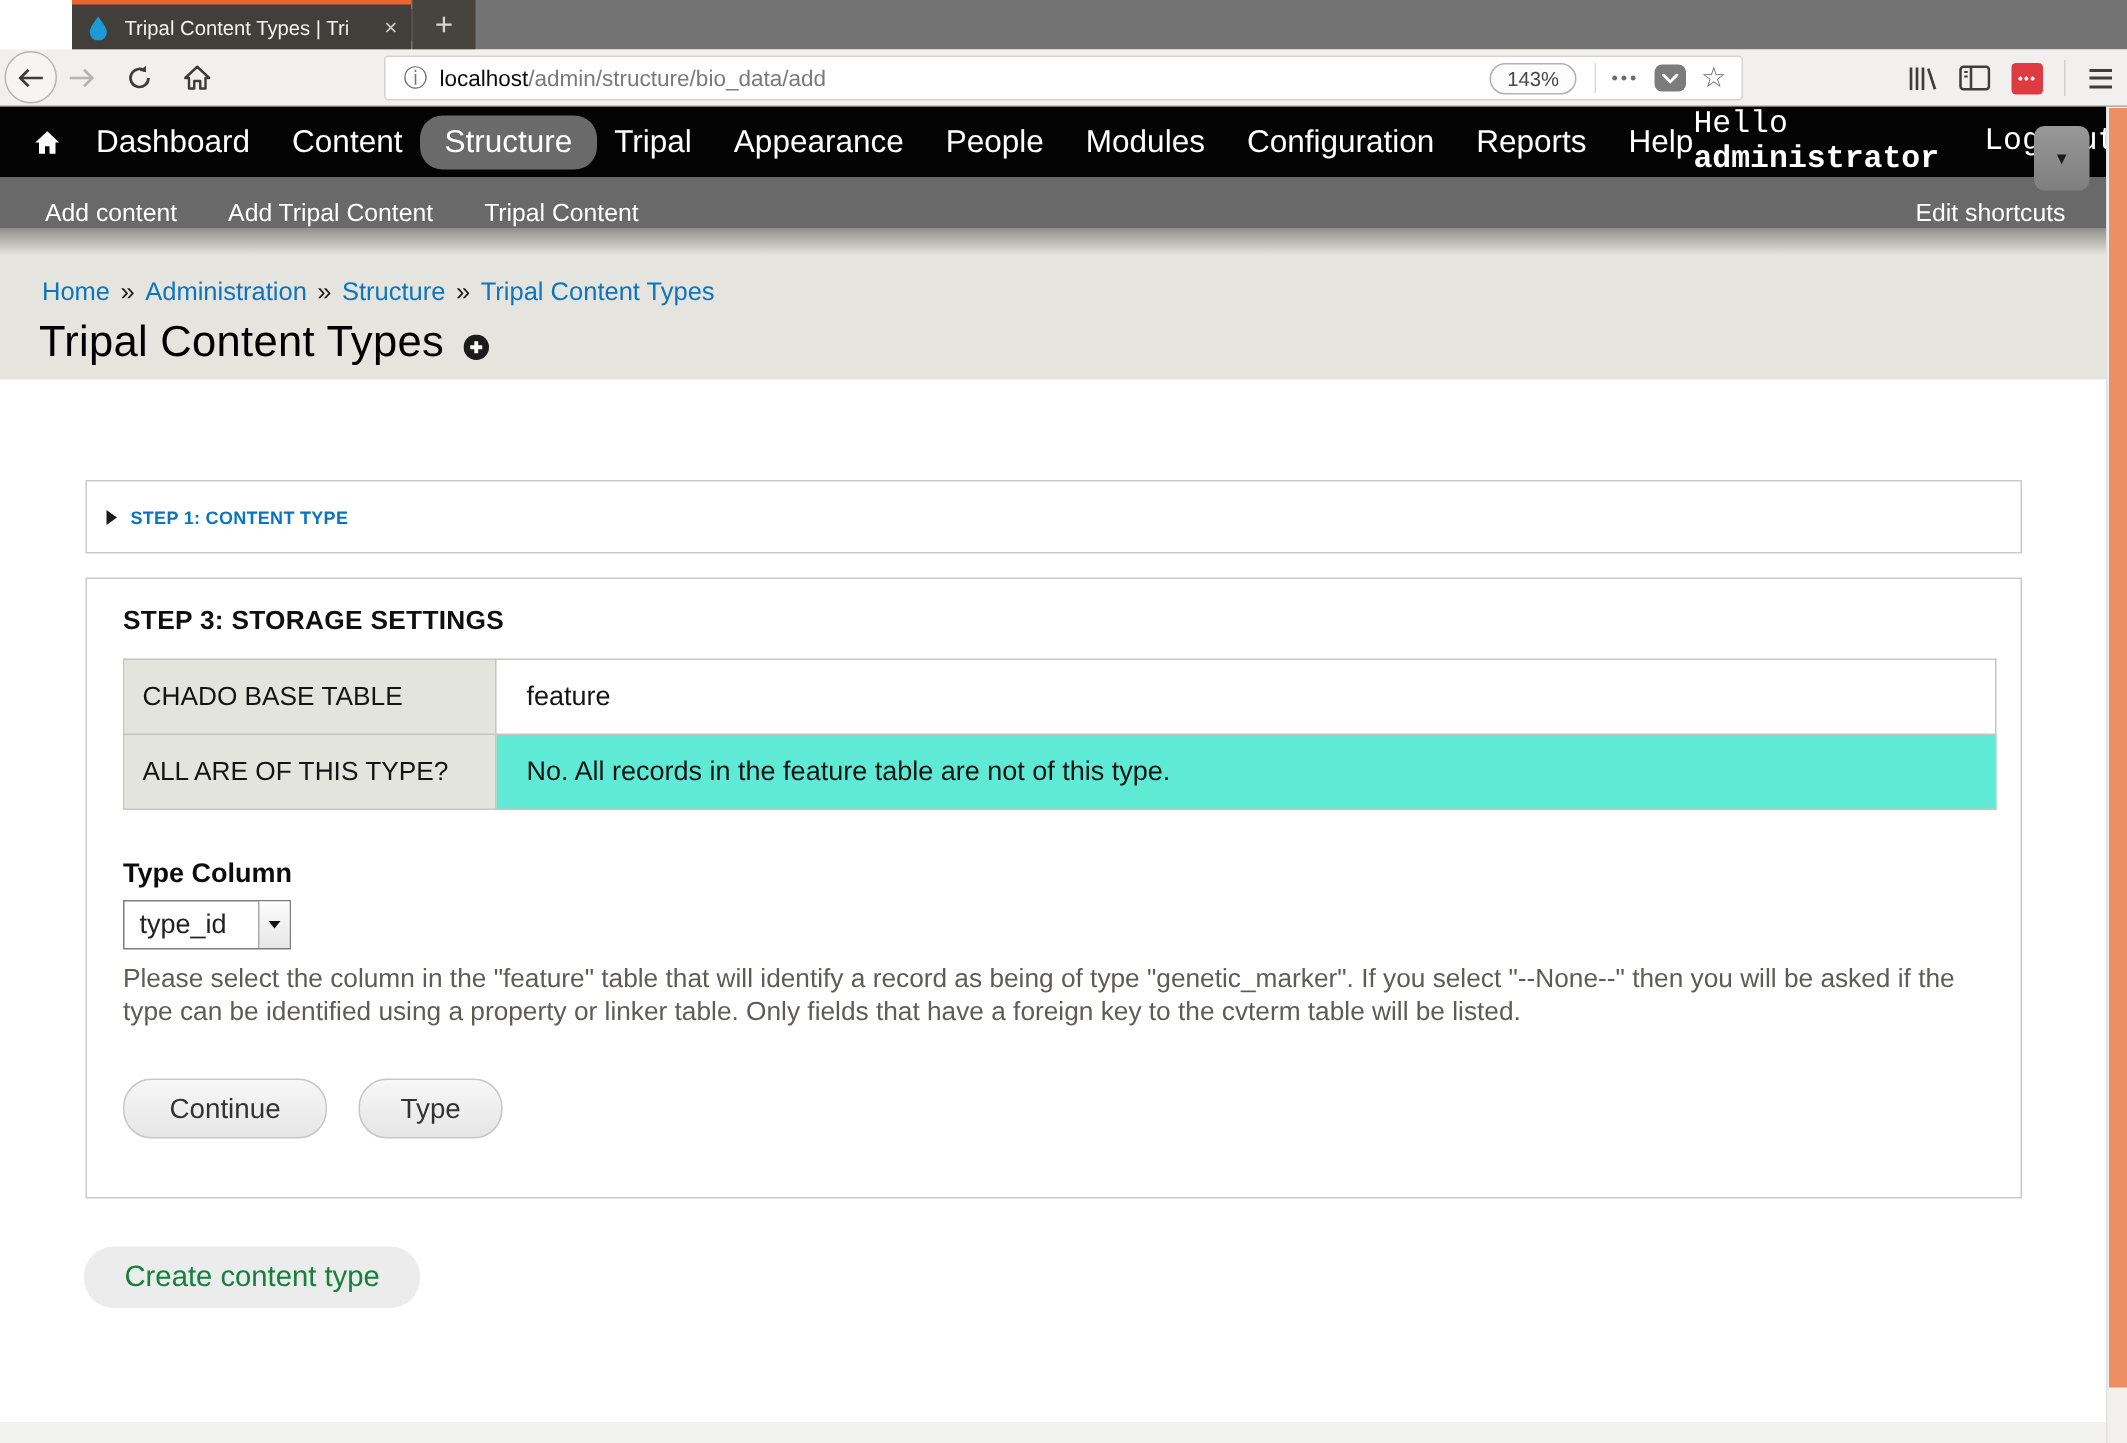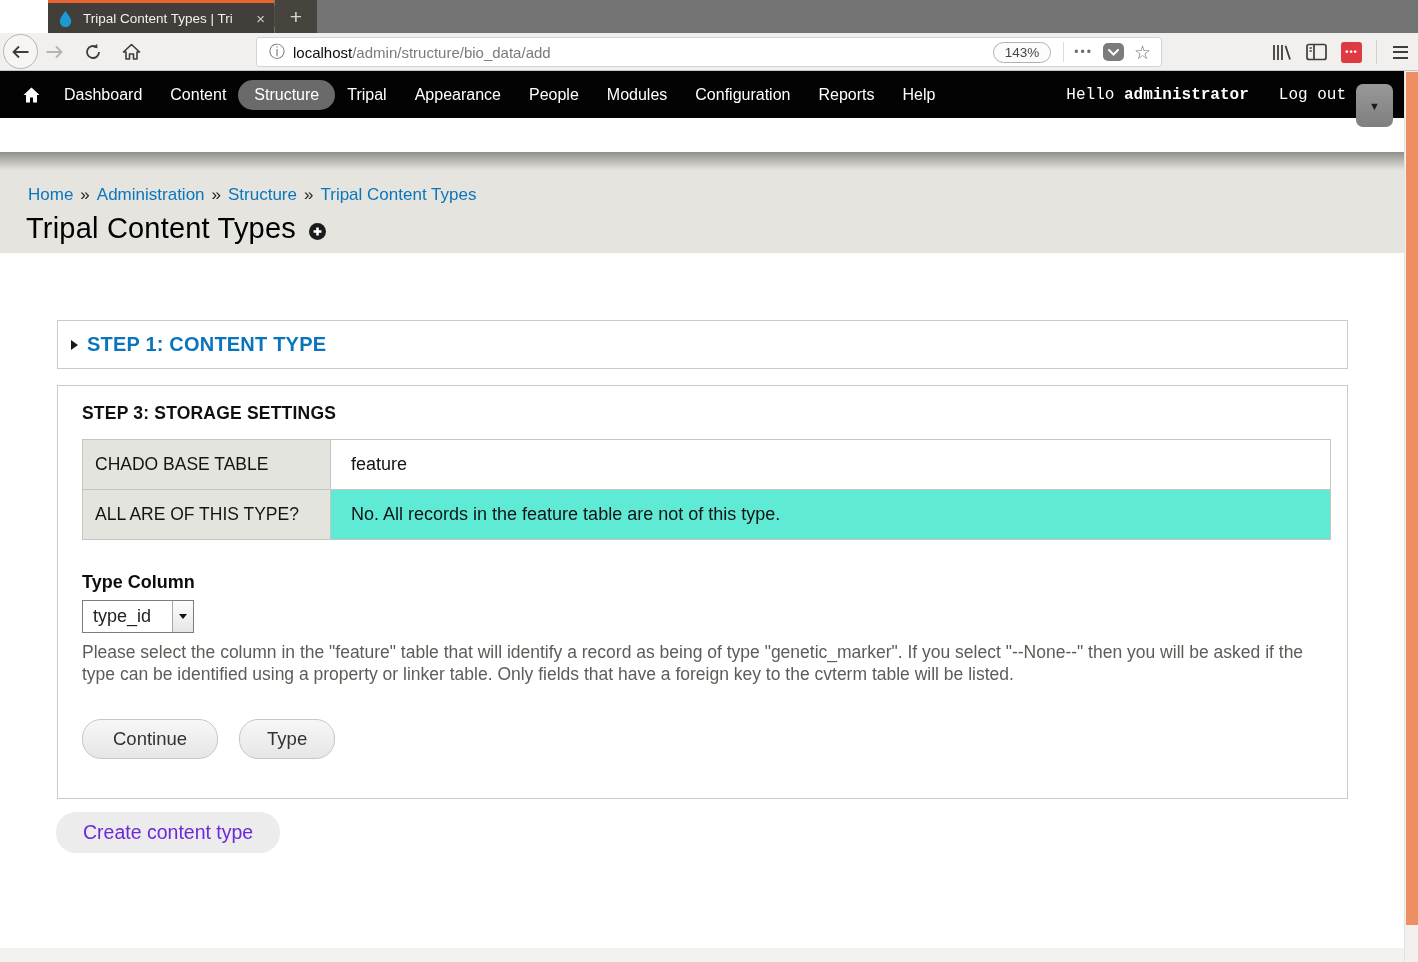--- a/index.html
+++ b/index.html
@@ -51,21 +51,21 @@
                    align-items:center; gap:14px; }
   .ext-red { width:21px; height:21px; background:#dd3a42; border-radius:3px; color:#fff;
              font-size:9px; letter-spacing:1px; display:flex; align-items:center;
              justify-content:center; font-weight:bold; }
   .tb-sep { width:1px; height:24px; background:#d2d0cd; }
   .hamburger { display:flex; flex-direction:column; gap:3.5px; padding:2px; }
   .hamburger span { display:block; width:15px; height:2px; background:#3e3e3e; }
 
   
   .admin-bar { position:absolute; top:71px; left:0; right:0; height:47px; background:#030303;
-               display:flex; align-items:center; color:#fff; font-size:16px; }
+               display:flex; align-items:center; color:#fff; font-size:21px; }
   .admin-home { margin:0 24px 0 23px; display:flex; align-items:center; }
   .admin-links { display:flex; align-items:center; gap:28px; }
   .admin-link { color:#fff; cursor:default; white-space:nowrap; }
   .admin-link.active { background:#6a6a6a; border-radius:15px; padding:6px 16px; margin:0 -16px; }
   .admin-right { margin-left:auto; display:flex; align-items:center; gap:30px; margin-right:72px;font-family:Liberation Mono, monospace; }
   .admin-greet b { font-weight:bold; }
   .toolbar-toggle { position:absolute; left:1356px; top:84px; width:37px; height:43px;
                     background:linear-gradient(#989898,#7f7f7f); border-radius:7px; z-index:6;
                     display:flex; align-items:center; justify-content:center; color:#1b1b1b;
                     font-size:11px; }
@@ -88,21 +88,21 @@
   .add-shortcut-icon { width:17px; height:17px; margin-top:6px; }
 
   
   .main { position:absolute; top:267px; left:0; right:0; bottom:0; background:#fff; }
   .content { padding:53px 70px 0 57px; }
   .fieldset { width:1291px; border:1px solid #cbcbcb; background:#fff; }
   .fs-collapsed { height:49px; display:flex; align-items:center; padding-left:13px; }
   .fs-collapsed + .fs-collapsed { margin-top:17px; }
   .tri { width:0; height:0; border-left:7px solid #1a1a1a; border-top:5px solid transparent;
          border-bottom:5px solid transparent; margin-right:9px; }
-  .fs-title { color:#0a75bc; font-weight:bold; font-size:20px; letter-spacing:0.2px; }
+  .fs-title { color:#0a75bc; font-weight:bold; font-size:12px; letter-spacing:0.2px; }
   .fs-open { margin-top:16px; height:414px; padding:17px 24px 0 24px; }
   .fs-legend { font-weight:bold; font-size:17.5px; color:#101010; letter-spacing:0.2px; }
 
   table.storage { border-collapse:collapse; margin-top:15px; width:1249px; }
   table.storage th, table.storage td { border:1px solid #c6c6c0; font-weight:normal; }
   table.storage th { width:248px; background:#e4e4df; text-align:left; font-size:17.5px;
                      color:#141414; padding:14px 12px; }
   table.storage td { font-size:18px; color:#141414; padding:14px 20px; background:#fff; }
   table.storage tr.odd td { background:#5eead4; }
 
@@ -116,22 +116,22 @@
                   justify-content:center; }
   .select-arrow i { width:0; height:0; border-top:5px solid #111; border-left:4px solid transparent;
                   border-right:4px solid transparent; }
   .field-desc { margin-top:9px; width:1252px; color:#5d5c57; font-size:17.5px; line-height:21.5px; }
 
   .btn-row { margin-top:34px; display:flex; gap:21px; }
   .btn { border:1px solid #c7c7c7; border-radius:19px; background:linear-gradient(#f7f7f7,#e6e6e6);
          color:#333; font-size:18.5px; font-family:"Liberation Sans",sans-serif;
          padding:8px 30px; cursor:default; }
   .btn-reset { padding:8px 27px; }
-  .btn-create { margin-top:13px; margin-left:-1px; border:none; border-radius:20px; background:#ececec;
-                color:#6d28d9; font-size:19.5px; padding:9px 27px; cursor:default; }
+  .btn-create { margin-top:32px; margin-left:-1px; border:none; border-radius:20px; background:#ececec;
+                color:#15803d; font-size:19.5px; padding:9px 27px; cursor:default; }
 
   .footer-strip { position:absolute; left:0; right:0; bottom:0; height:14px; background:#f2f2ef; }
 
   
   .scrollbar { position:absolute; top:71px; right:0; width:14px; bottom:0; background:#f1f0ed;
                border-left:1px solid #e3e2df; z-index:10; }
   .scroll-thumb { position:absolute; top:1px; left:1px; width:12px; height:853px; background:#ed8f63; }
 
   svg { display:block; }
 </style>
@@ -229,20 +229,28 @@
       <span class="admin-link">Reports</span>
       <span class="admin-link">Help</span>
     </span>
     <span class="admin-right">
       <span class="admin-greet"><span>Hello </span><b>administrator</b></span>
       <span class="admin-link">Log out</span>
     </span>
   </div>
   <div class="toolbar-toggle">▼</div>
 
+  <div class="shortcut-bar">
+    <span class="shortcut-links">
+      <span>Add content</span>
+      <span>Add Tripal Content</span>
+      <span>Tripal Content</span>
+    </span>
+    <span class="shortcut-edit">Edit shortcuts</span>
+  </div>
 
   <div class="page-header">
     <div class="breadcrumb">
       <a>Home</a><span class="crumb-sep">»</span><a>Administration</a><span class="crumb-sep">»</span><a>Structure</a><span class="crumb-sep">»</span><a>Tripal Content Types</a>
     </div>
     <div class="page-title-row">
       <span class="page-title">Tripal Content Types</span>
       <svg class="add-shortcut-icon" viewBox="0 0 17 17">
         <circle cx="8.5" cy="8.5" r="8.5" fill="#1b1b1b"></circle>
         <path d="M8.5 4.5 V12.5 M4.5 8.5 H12.5" stroke="#fff" stroke-width="2.6"></path>

